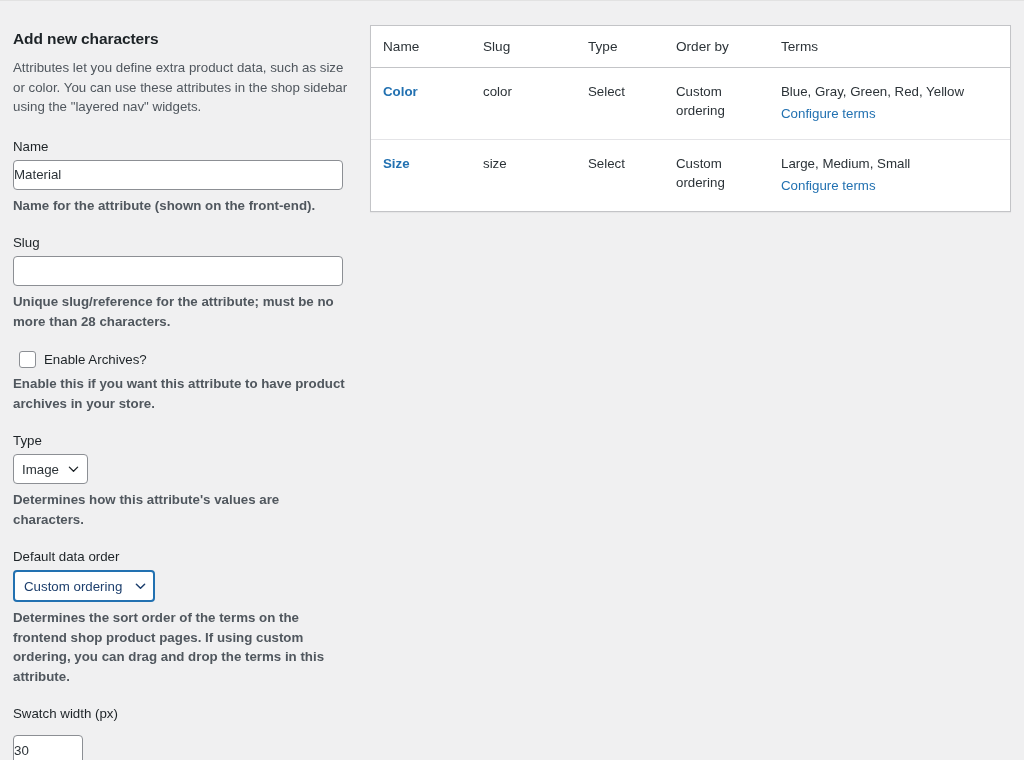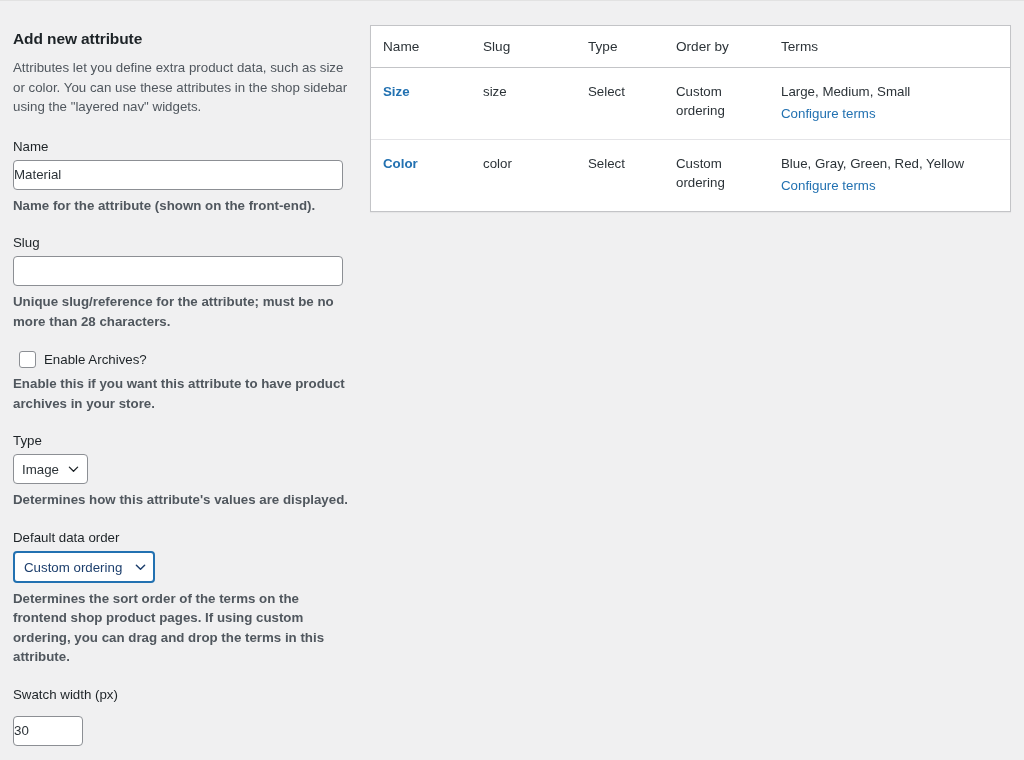--- a/index.html
+++ b/index.html
@@ -176,21 +176,21 @@
   .terms-list { display: block; }
   .configure { display: block; margin-top: 3px; }
 </style>
 </head>
 <body>
 
 <div class="page">
   <div class="topbar"></div>
 
   <div class="left-col">
-    <h2>Add new attribute</h2>
+    <h2>Add new characters</h2>
     <p class="intro">Attributes let you define extra product data, such as size or color. You can use these attributes in the shop sidebar using the "layered nav" widgets.</p>
 
     <label class="field-label">Name</label>
     <input class="text-input" type="text" value="Material" style="">
     <p class="help-text">Name for the attribute (shown on the front-end).</p>
 
     <label class="field-label">Slug</label>
     <input class="text-input" type="text" value="" style="">
     <p class="help-text">Unique slug/reference for the attribute; must be no more than 28 characters.</p>
 
@@ -204,21 +204,21 @@
     <div class="select-wrap">
       <select class="wp-select">
         <option>Image</option>
       </select>
       <span class="chev">
         <svg viewBox="0 0 12 12" width="11" height="11" aria-hidden="true">
           <path d="M1.5 4 L6 8.5 L10.5 4" fill="none" stroke="#1d2327" stroke-width="1.4" stroke-linecap="round" stroke-linejoin="round"></path>
         </svg>
       </span>
     </div>
-    <p class="help-text">Determines how this attribute's values are displayed.</p>
+    <p class="help-text">Determines how this attribute's values are characters.</p>
 
     <label class="field-label">Default data order</label>
     <div class="select-wrap">
       <select class="wp-select focused">
         <option>Custom ordering</option>
       </select>
       <span class="chev">
         <svg viewBox="0 0 12 12" width="11" height="11" aria-hidden="true">
           <path d="M1.5 4 L6 8.5 L10.5 4" fill="none" stroke="#1d3f6d" stroke-width="1.6" stroke-linecap="round" stroke-linejoin="round"></path>
         </svg>
@@ -241,38 +241,38 @@
           <th class="col-name">Name</th>
           <th class="col-slug">Slug</th>
           <th class="col-type">Type</th>
           <th class="col-order">Order by</th>
           <th class="col-terms">Terms</th>
         </tr>
       </thead>
       <tbody>
         <tr>
           <td class="col-name">
+            <a class="name-link" href="#">Color</a>
+          </td>
+          <td class="col-slug">color</td>
+          <td class="col-type">Select</td>
+          <td class="col-order">Custom ordering</td>
+          <td class="col-terms">
+            <span class="terms-list">Blue, Gray, Green, Red, Yellow</span>
+            <a class="link configure" href="#">Configure terms</a>
+          </td>
+        </tr>
+        <tr>
+          <td class="col-name">
             <a class="name-link" href="#">Size</a>
           </td>
           <td class="col-slug">size</td>
           <td class="col-type">Select</td>
           <td class="col-order">Custom ordering</td>
           <td class="col-terms">
             <span class="terms-list">Large, Medium, Small</span>
             <a class="link configure" href="#">Configure terms</a>
           </td>
         </tr>
-        <tr>
-          <td class="col-name">
-            <a class="name-link" href="#">Color</a>
-          </td>
-          <td class="col-slug">color</td>
-          <td class="col-type">Select</td>
-          <td class="col-order">Custom ordering</td>
-          <td class="col-terms">
-            <span class="terms-list">Blue, Gray, Green, Red, Yellow</span>
-            <a class="link configure" href="#">Configure terms</a>
-          </td>
-        </tr>
       </tbody>
     </table>
   </div>
 </div>
 
 </body></html>

